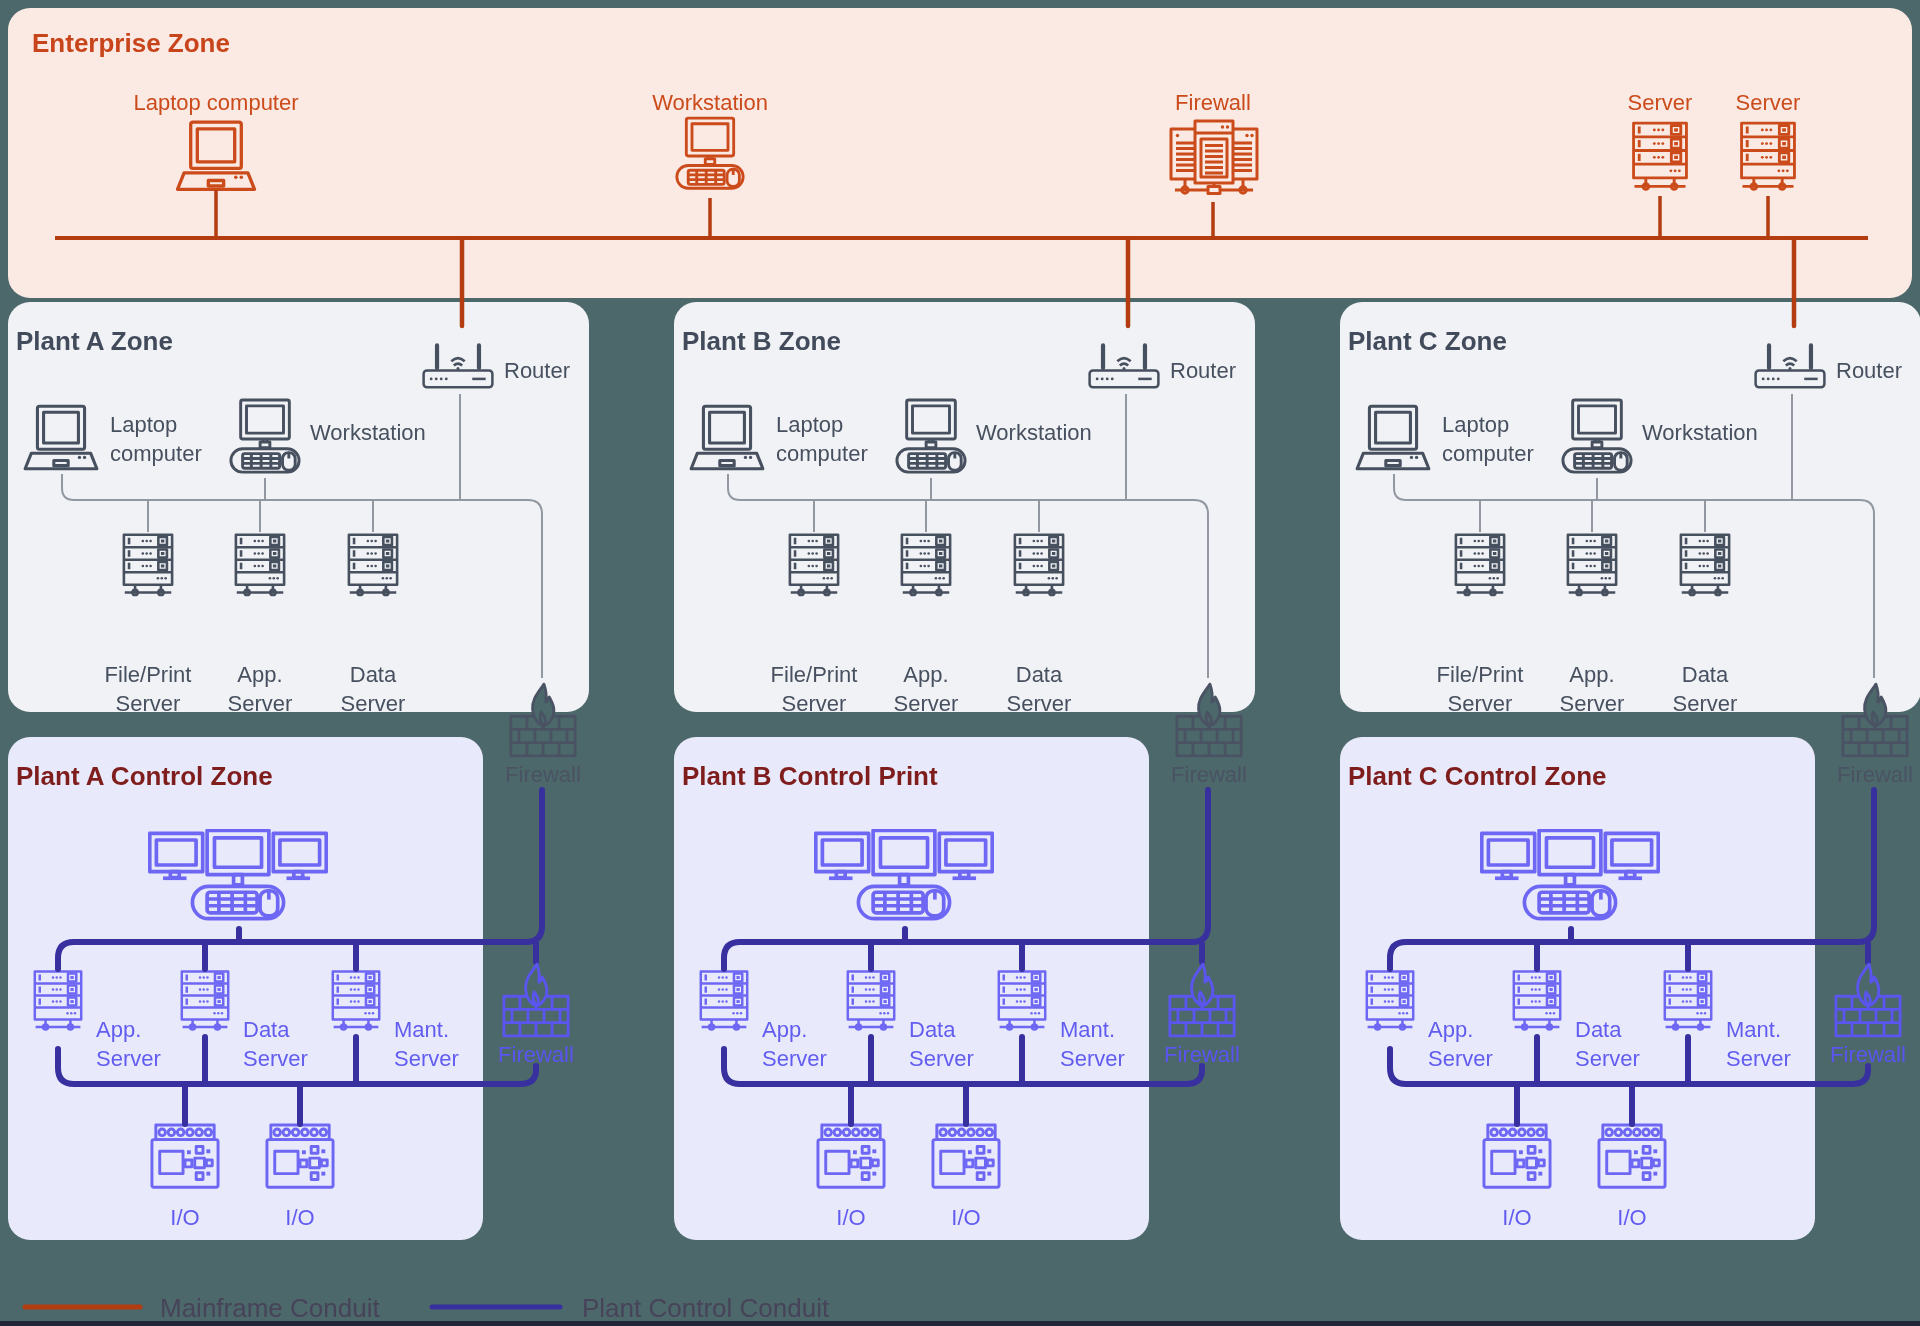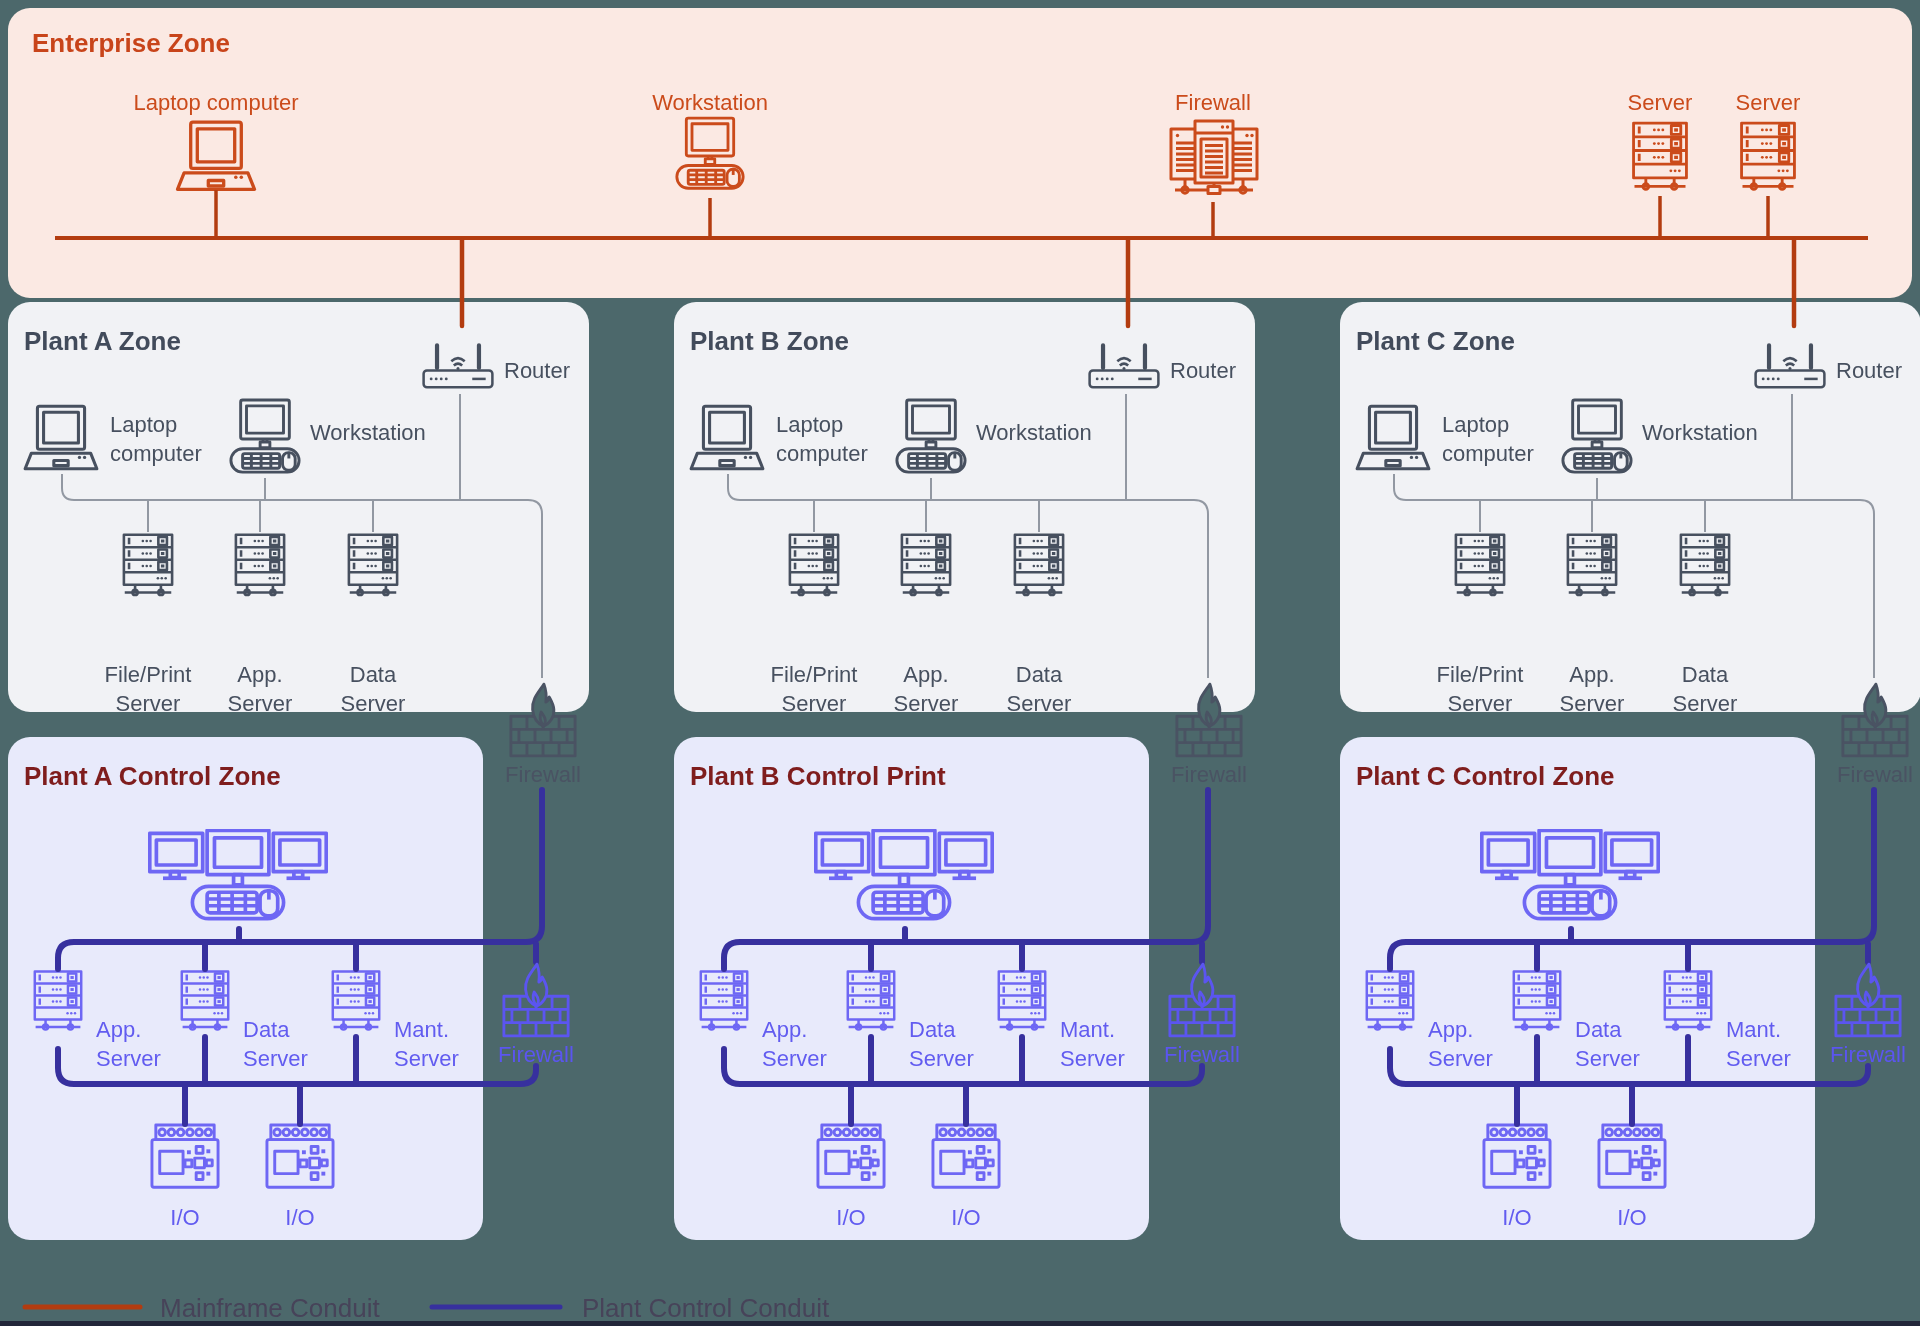--- a/index.html
+++ b/index.html
@@ -3,21 +3,21 @@
 <meta charset="utf-8">
 <style>
   html,body{margin:0;padding:0;background:#4C686B;}
   #canvas{position:relative;width:1920px;height:1326px;overflow:hidden;
           font-family:"Liberation Sans", sans-serif;background:#4C686B;}
   .box{position:absolute;border-radius:22px;}
   .ez{left:8px;top:8px;width:1904px;height:290px;background:#FBE9E3;}
   .pz{top:302px;width:581px;height:410px;background:#F1F2F5;}
   .cz{top:737px;width:475px;height:503px;background:#E8EAFB;}
   .p0{left:8px}.p1{left:674px}.p2{left:1340px}
-  .ztitle{position:absolute;left:16px;top:24px;font-size:26px;font-weight:bold;}
+  .ztitle{position:absolute;left:8px;top:24px;font-size:26px;font-weight:bold;}
   .ez .ztitle{left:24px;top:20px;color:#C8441A;}
   .pz .ztitle{color:#424B5B;}
   .cz .ztitle{color:#7f1d1d;}
   .lbl{position:absolute;font-size:22px;line-height:1.32;}
   .center{text-align:center;}
   .pre{white-space:pre-line;margin-top:32px;}
   .c-red{color:#CB4B1B}.c-slate{color:#47505F}.c-ind{color:#6E67F4}
   .t-red{color:#CB4B1B}.t-slate{color:#47505F}.t-ind{color:#625CF0}
   .t-fw1{color:#4A5363}.t-fw2{color:#5B55F0}
   .icon{position:absolute;fill:none;stroke:currentColor;stroke-width:3;stroke-linejoin:round;}

